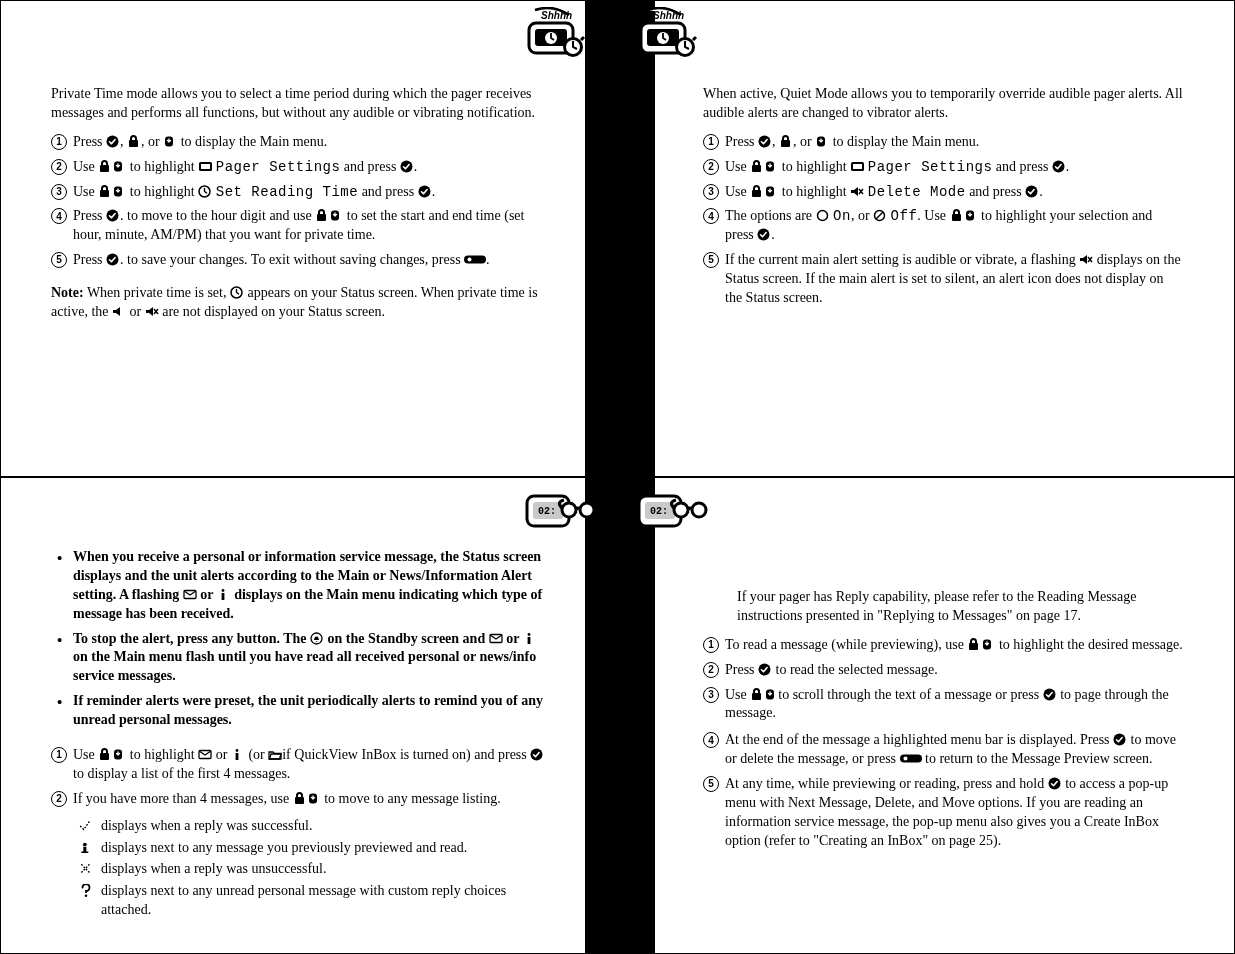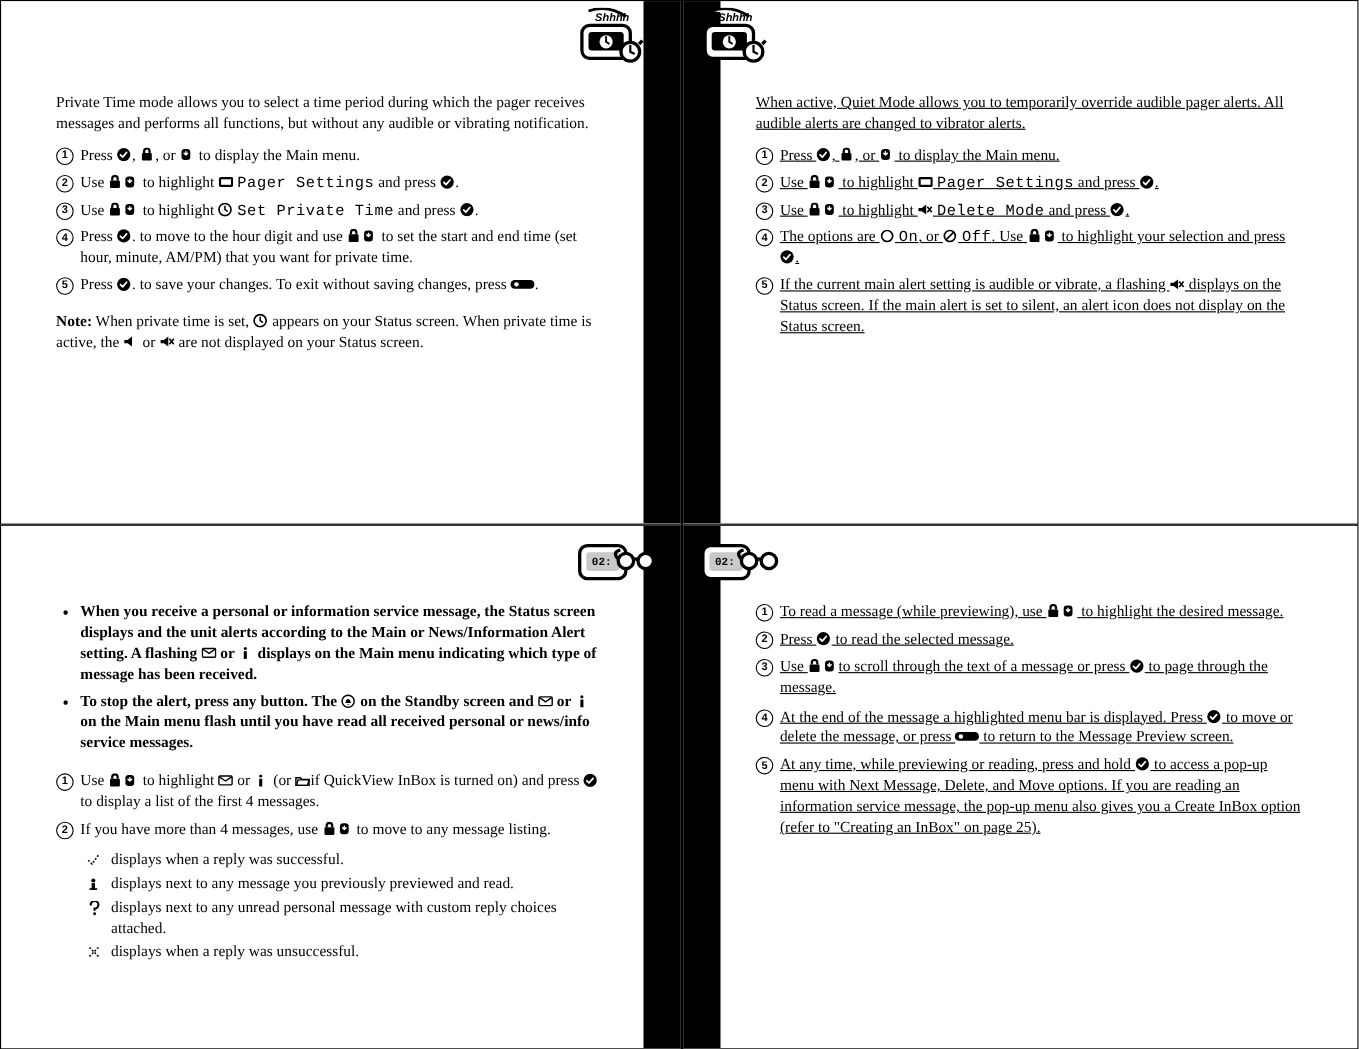--- a/index.html
+++ b/index.html
@@ -48,21 +48,21 @@
     width: 78px;
     height: 52px;
     pointer-events: none;
   }
   .page.left  .corner { right: 18px; }
   .page.right .corner { left: 14px; }
   .corner svg { width: 100%; height: 100%; }
 
   .content { max-width: 530px; }
   .page.left  .content { margin-right: 36px; }
-  .page.right .content { margin-left: 32px; text-decoration: underline; }
+  .page.right .content { margin-left: 48px; }
 
   p.intro { margin: 46px 0 10px; }
   ul.steps, ul.bullets, ul.subicons {
     list-style: none;
     padding: 0;
     margin: 0 0 8px;
   }
   ul.steps > li {
     position: relative;
     padding-left: 22px;
@@ -244,21 +244,21 @@
                   <use href="#i-screen"></use>
                 </svg></span> <span class="menu-font">Pager Settings</span> and press <span class="ic"><svg viewBox="0 0 14 13">
                   <use href="#i-check"></use>
                 </svg></span>.</li>
             <li><span class="num">3</span>Use <span class="ic"><svg viewBox="0 0 14 13">
                   <use href="#i-lock"></use>
                 </svg></span><span class="ic"><svg viewBox="0 0 14 13">
                   <use href="#i-down"></use>
                 </svg></span> to highlight <span class="ic"><svg viewBox="0 0 14 13">
                   <use href="#i-clock"></use>
-                </svg></span> <span class="menu-font">Set Private Time</span> and press <span class="ic"><svg viewBox="0 0 14 13">
+                </svg></span> <span class="menu-font">Set Reading Time</span> and press <span class="ic"><svg viewBox="0 0 14 13">
                   <use href="#i-check"></use>
                 </svg></span>.</li>
             <li><span class="num">4</span>Press <span class="ic"><svg viewBox="0 0 14 13">
                   <use href="#i-check"></use>
                 </svg></span>. to move to the hour digit and use <span class="ic"><svg viewBox="0 0 14 13">
                   <use href="#i-lock"></use>
                 </svg></span><span class="ic"><svg viewBox="0 0 14 13">
                   <use href="#i-down"></use>
                 </svg></span> to set the start and end time (set hour, minute, AM/PM) that you want for private time.</li>
             <li><span class="num">5</span>Press <span class="ic"><svg viewBox="0 0 14 13">
@@ -343,20 +343,21 @@
                 </svg></span> or <span class="ic"><svg viewBox="0 0 14 13">
                   <use href="#i-info"></use>
                 </svg></span> displays on the Main menu indicating which type of message has been received.</li>
             <li>To stop the alert, press any button. The <span class="ic"><svg viewBox="0 0 14 13">
                   <use href="#i-bell"></use>
                 </svg></span> on the Standby screen and <span class="ic"><svg viewBox="0 0 14 13">
                   <use href="#i-env"></use>
                 </svg></span> or <span class="ic"><svg viewBox="0 0 14 13">
                   <use href="#i-info"></use>
                 </svg></span> on the Main menu flash until you have read all received personal or news/info service messages.</li>
+            <li>If reminder alerts were preset, the unit periodically alerts to remind you of any unread personal messages.</li>
           </ul>
         <ul class="steps" id="bl-steps" style="margin-top:16px">
             <li><span class="num">1</span>Use <span class="ic"><svg viewBox="0 0 14 13">
                   <use href="#i-lock"></use>
                 </svg></span><span class="ic"><svg viewBox="0 0 14 13">
                   <use href="#i-down"></use>
                 </svg></span> to highlight <span class="ic"><svg viewBox="0 0 14 13">
                   <use href="#i-env"></use>
                 </svg></span> or <span class="ic"><svg viewBox="0 0 14 13">
                   <use href="#i-info"></use>
@@ -372,35 +373,36 @@
                 </svg></span> to move to any message listing.</li>
           </ul>
         <ul class="subicons" id="bl-sub">
             <li><span class="subicon"><svg viewBox="0 0 12 12">
                   <use href="#s-chk"></use>
                 </svg></span>displays when a reply was successful.</li>
             <li><span class="subicon"><svg viewBox="0 0 12 12">
                   <use href="#s-dot"></use>
                 </svg></span>displays next to any message you previously previewed and read.</li>
             <li><span class="subicon"><svg viewBox="0 0 12 12">
+                  <use href="#s-x"></use>
+                </svg></span>displays when a reply was unsuccessful.</li>
+            <li><span class="subicon"><svg viewBox="0 0 12 12">
                   <use href="#s-q"></use>
                 </svg></span>displays next to any unread personal message with custom reply choices attached.</li>
-            <li><span class="subicon"><svg viewBox="0 0 12 12">
-                  <use href="#s-x"></use>
-                </svg></span>displays when a reply was unsuccessful.</li>
           </ul>
       </div>
     </div>
 
     <div class="page right">
       <div class="gutter"></div>
       <div class="corner"><svg viewBox="0 0 78 52">
             <use href="#corner-read"></use>
           </svg></div>
       <div class="content">
+        <p class="intro" style="margin-left:34px">If your pager has Reply capability, please refer to the Reading Message instructions presented in "Replying to Messages" on page 17.</p>
         <ul class="steps" id="br-steps">
             <li><span class="num">1</span>To read a message (while previewing), use <span class="ic"><svg viewBox="0 0 14 13">
                   <use href="#i-lock"></use>
                 </svg></span><span class="ic"><svg viewBox="0 0 14 13">
                   <use href="#i-down"></use>
                 </svg></span> to highlight the desired message.</li>
             <li><span class="num">2</span>Press <span class="ic"><svg viewBox="0 0 14 13">
                   <use href="#i-check"></use>
                 </svg></span> to read the selected message.</li>
             <li><span class="num">3</span>Use <span class="ic"><svg viewBox="0 0 14 13">

